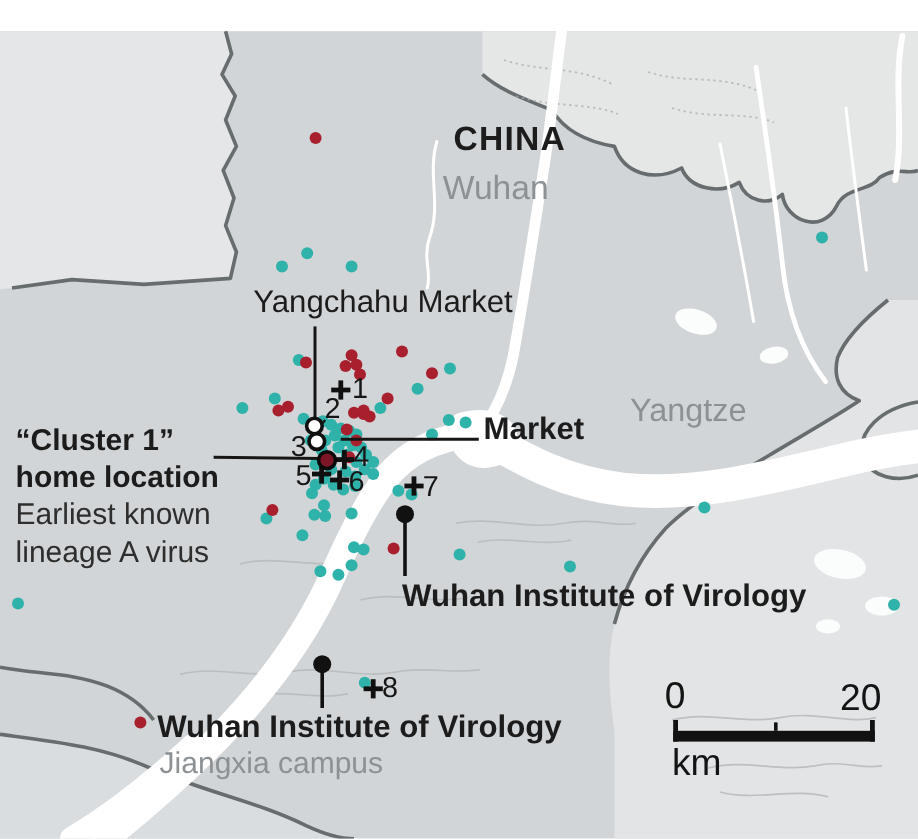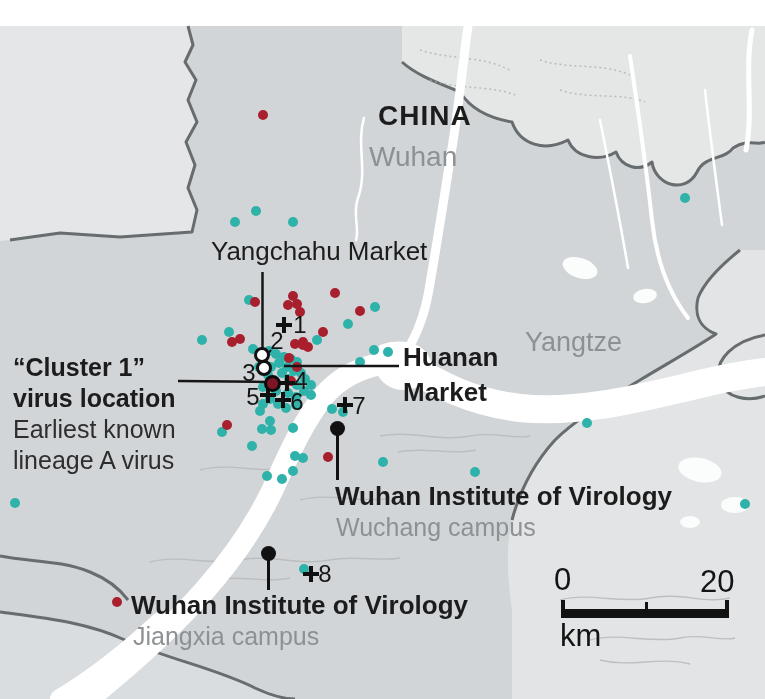--- a/index.html
+++ b/index.html
@@ -230,37 +230,35 @@
       <div class="pin-stem" style="left: 266.5px; top: 553px; height: 37px; background: rgb(17, 17, 17);"></div>
       <div class="pin-dot" style="left: 260.5px; top: 545.5px; background: rgb(17, 17, 17);"></div>
     </div>
 
   <div class="lbl bold fs28 country" style="left:378px;top:100px;">CHINA</div>
   <div class="lbl gray fs28" style="left:369px;top:141px;">Wuhan</div>
 
   <div class="lbl fs26" style="left:211px;top:236px;">Yangchahu Market</div>
 
   <div class="lbl bold fs26 lh35" style="left:403px;top:340px;">
-    <div>Huanan</div>
     <div>Market</div>
   </div>
 
   <div class="lbl gray fs27 lh36" style="left:525px;top:324px;">
     <div>Yangtze</div>
   </div>
 
   <div class="lbl fs25 lh31" style="left:13px;top:352px;">
     <div class="bold">“Cluster 1”</div>
-    <div class="bold">virus location</div>
+    <div class="bold">home location</div>
     <div class="dim">Earliest known</div>
     <div class="dim">lineage A virus</div>
   </div>
 
   <div class="lbl bold fs26" style="left:335px;top:481px;">Wuhan Institute of Virology</div>
-  <div class="lbl gray fs25" style="left:336px;top:513px;">Wuchang campus</div>
 
   <div class="lbl bold fs26" style="left:131px;top:590px;">Wuhan Institute of Virology</div>
   <div class="lbl gray fs25" style="left:133px;top:622px;">Jiangxia campus</div>
 
   <div class="scalebar">
     <div class="sb-num sb-0">0</div>
     <div class="sb-num sb-20">20</div>
     <div class="sb-bar">
       <div class="sb-tick sb-tick-left"></div>
       <div class="sb-tick sb-tick-mid"></div>

